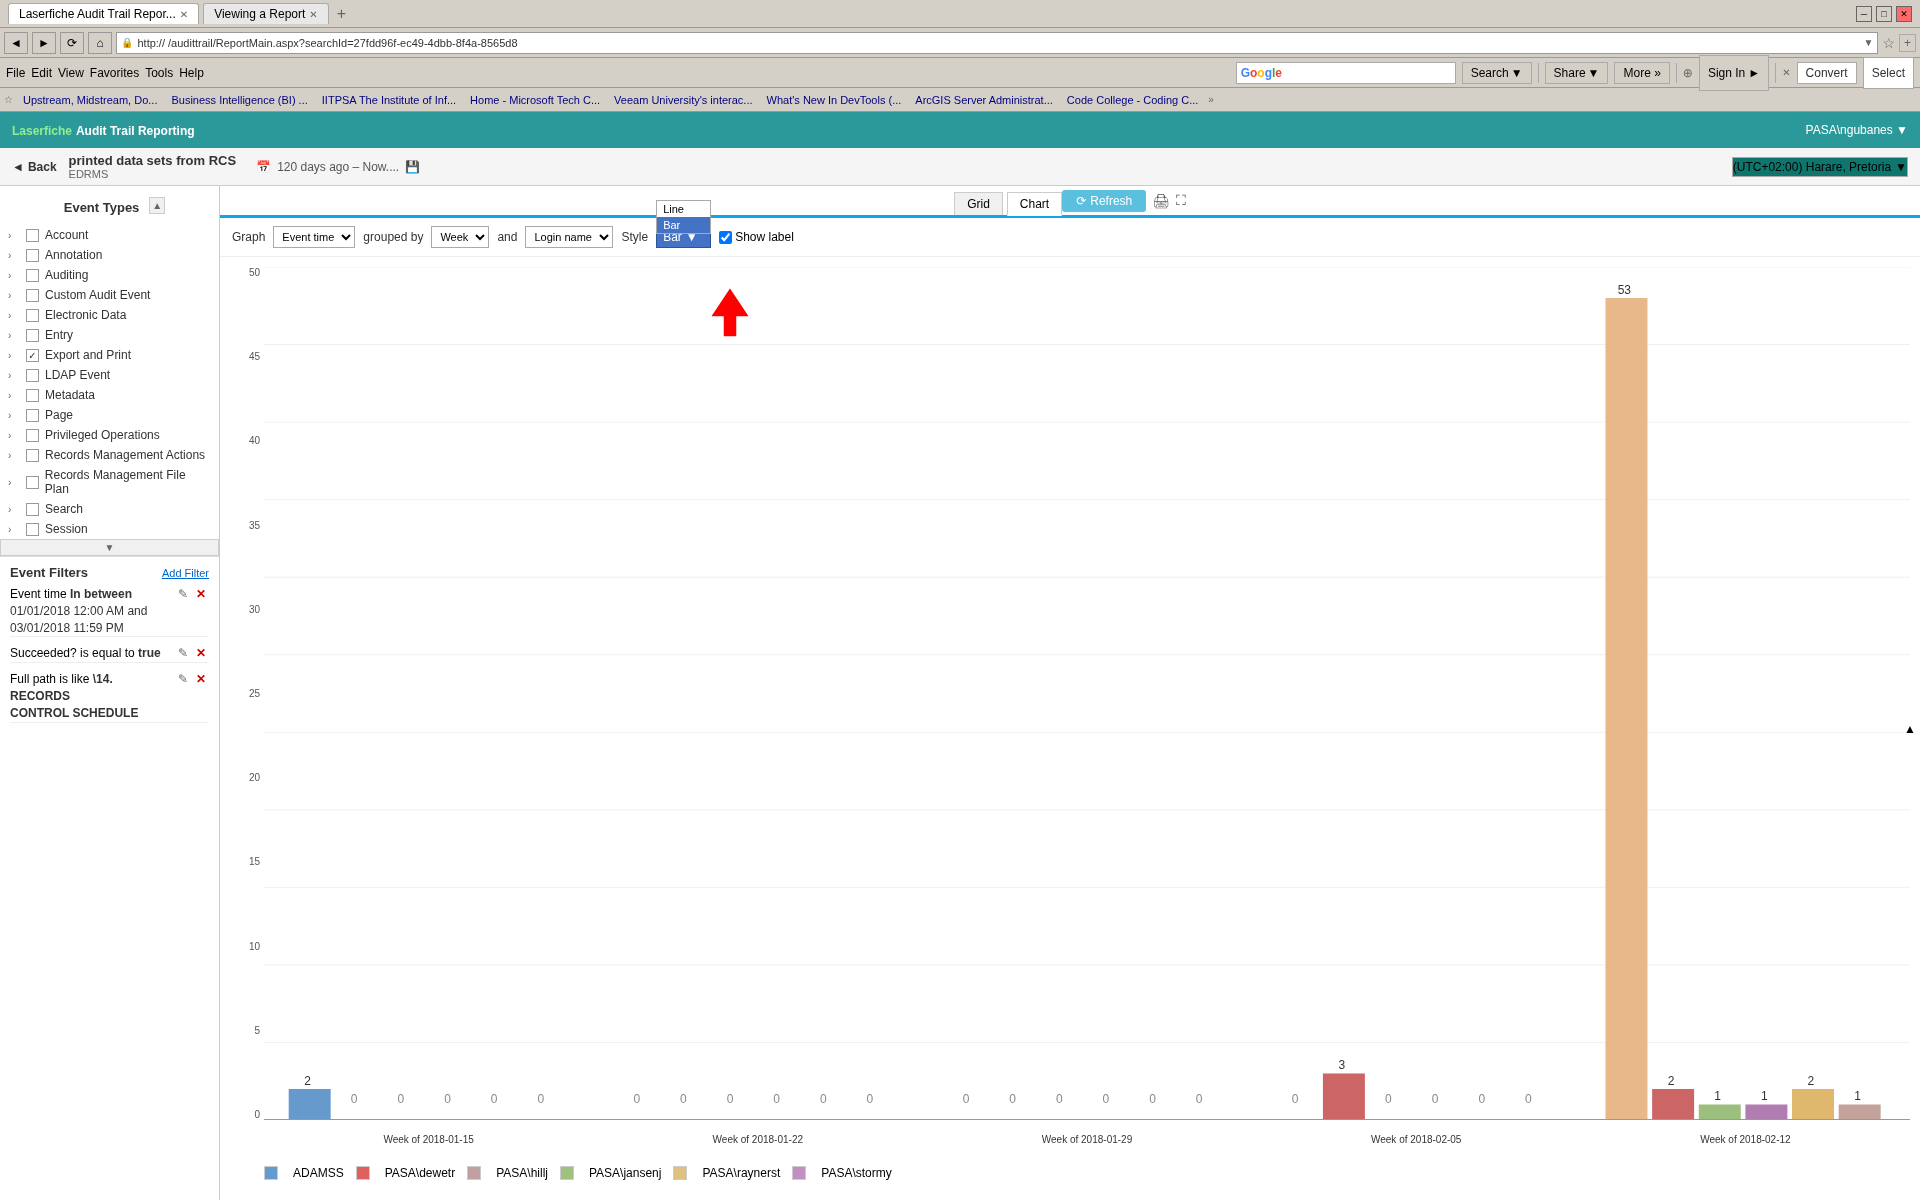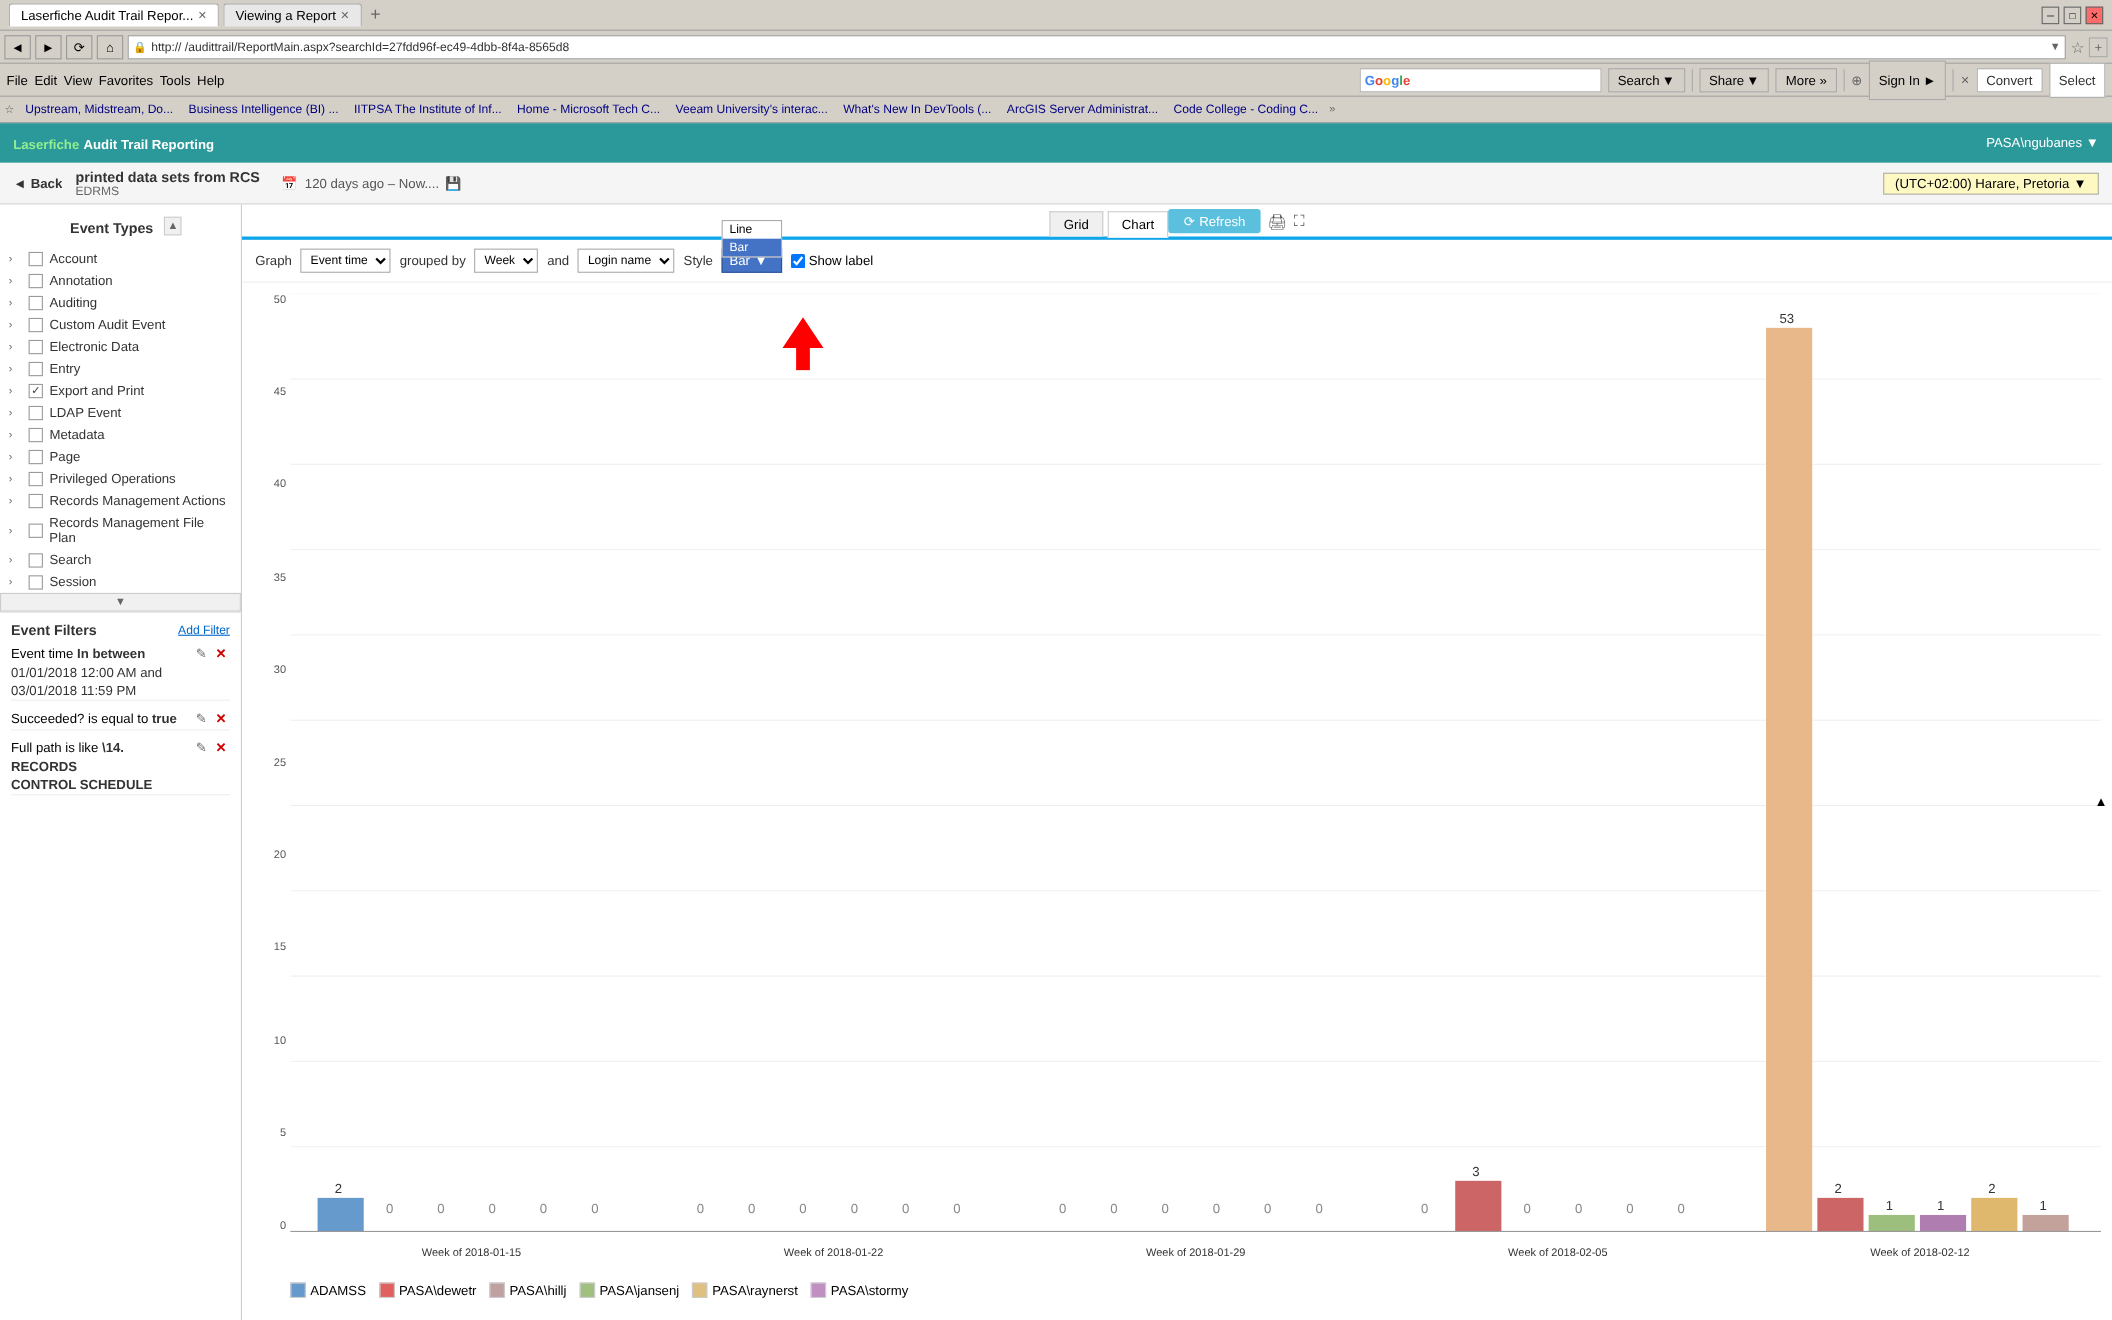--- a/index.html
+++ b/index.html
@@ -191,22 +191,22 @@
     .report-info { display: flex; flex-direction: column; }
     .report-title { font-size: 13px; font-weight: bold; color: #333; }
     .report-sub { font-size: 11px; color: #666; }
     .report-meta { display: flex; align-items: center; gap: 6px; margin-left: 8px; color: #555; font-size: 11px; }
     .timezone-box {
       margin-left: auto;
       display: flex;
       align-items: center;
       gap: 4px;
       border: 1px solid #aaa;
-      padding: 2px 10px;
-      background: #fef9c3;
+      padding: 2px 0;
+      background: #0f766e;
       font-size: 11px;
     }
 
     
     .main-layout {
       display: flex;
       height: calc(1200px - 28px - 30px - 30px - 24px - 36px - 38px);
     }
 
     
@@ -357,21 +357,21 @@
 
     .legend-area {
       padding: 8px 50px;
       display: flex;
       flex-wrap: wrap;
       gap: 8px 16px;
     }
     .legend-item {
       display: flex;
       align-items: center;
-      gap: 4px;
+      gap: 15px;
       font-size: 11px;
     }
     .legend-color {
       width: 14px;
       height: 14px;
       border: 1px solid #ccc;
     }
   </style>
 </head>
 <body>

